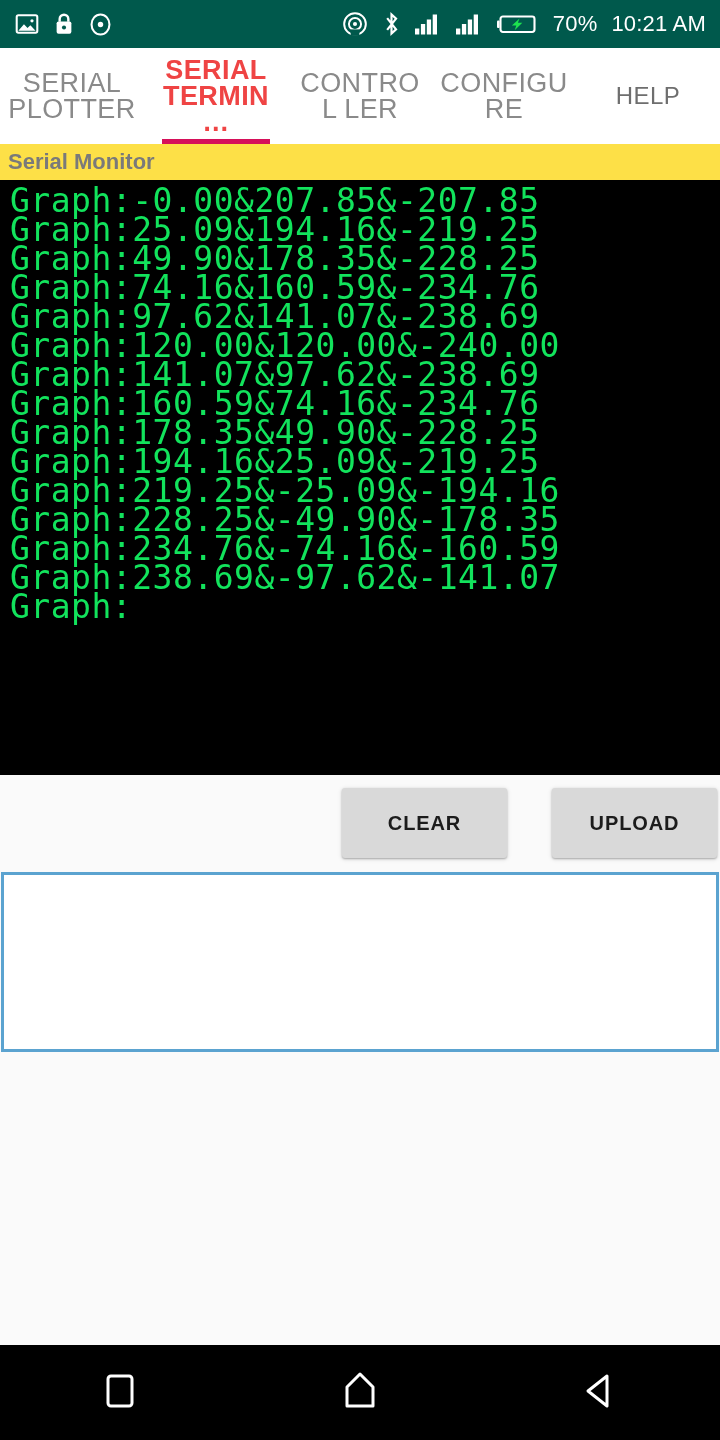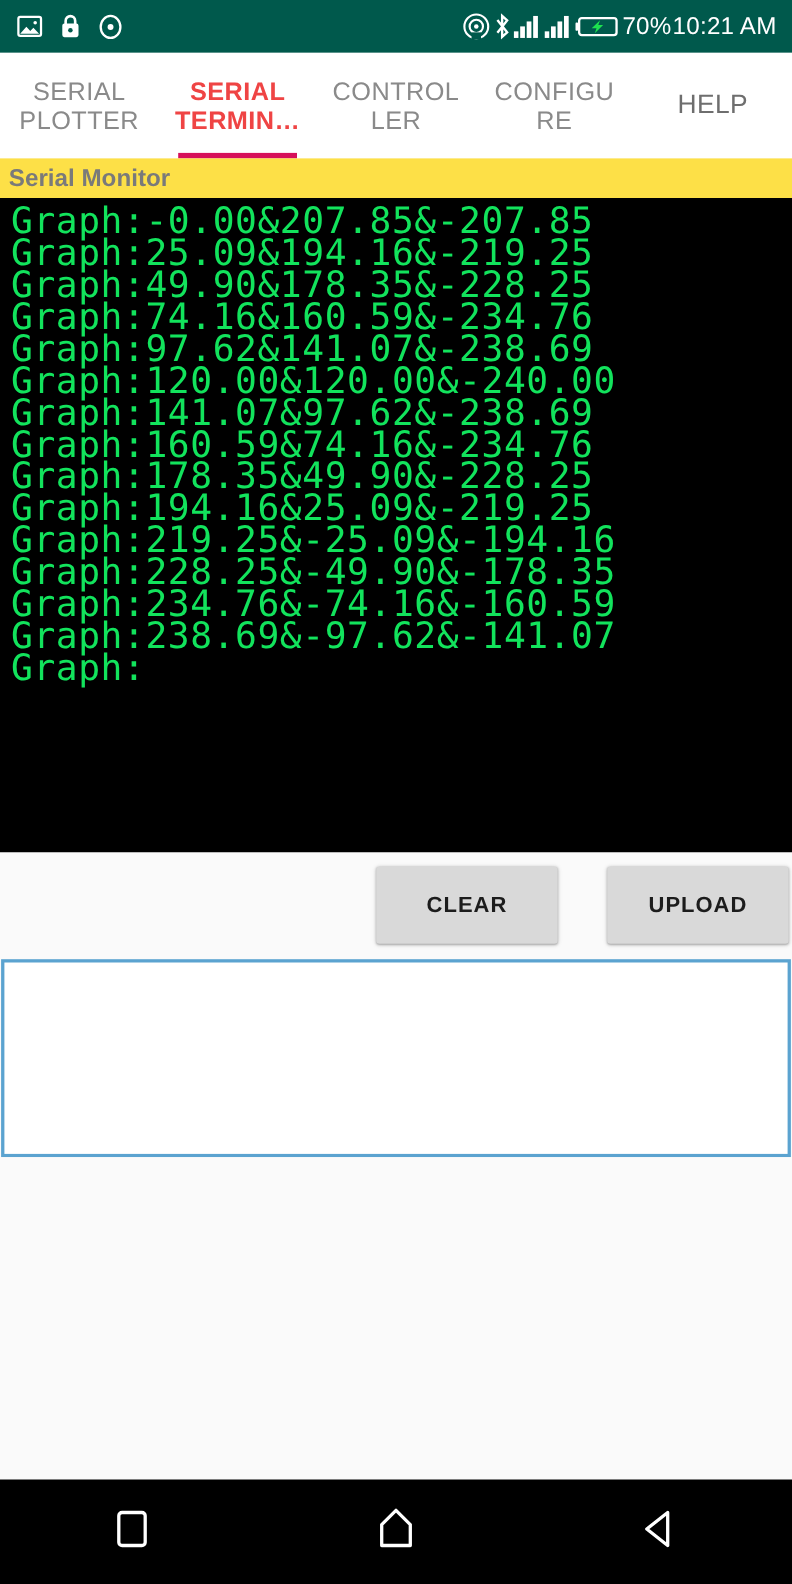--- a/index.html
+++ b/index.html
@@ -12,35 +12,35 @@
   #app { position:relative; width:720px; height:1440px; background:#FAFAFA; }
 
   
   .statusbar{
     position:absolute; top:0; left:0; width:720px; height:48px;
     background:#00594C; color:#ffffff;
     display:flex; align-items:center; justify-content:space-between;
     padding:0 14px;
   }
   .sb-left{ display:flex; align-items:center; gap:13px; }
-  .sb-right{ display:flex; align-items:center; gap:1px; }
+  .sb-right{ display:flex; align-items:center; gap:14px; }
   .sb-right .txt{ font-size:22px; letter-spacing:0.2px; }
   .sb-icon{ display:flex; align-items:center; }
 
   
   .tabbar{
     position:absolute; top:48px; left:0; width:720px; height:96px;
     background:#ffffff; display:flex; align-items:center;
   }
   .tab{
     flex:1; height:96px; display:flex; align-items:center; justify-content:center;
     text-align:center; position:relative;
   }
   .tab .lbl{
-    font-size:23px; color:#8A8A8A; line-height:26px; letter-spacing:0.4px;
+    font-size:27px; color:#8A8A8A; line-height:26px; letter-spacing:0.4px;
     max-width:90%; word-break:break-word;
   }
   .tab.active .lbl{ color:#ef4444; font-weight:bold; }
   .tab .underline{
     position:absolute; bottom:0; left:18px; right:18px; height:5px;
     background:#D6105A; display:none;
   }
   .tab.active .underline{ display:block; }
   .tab.help .lbl{ font-size:24px; color:#6E6E6E; }
 

